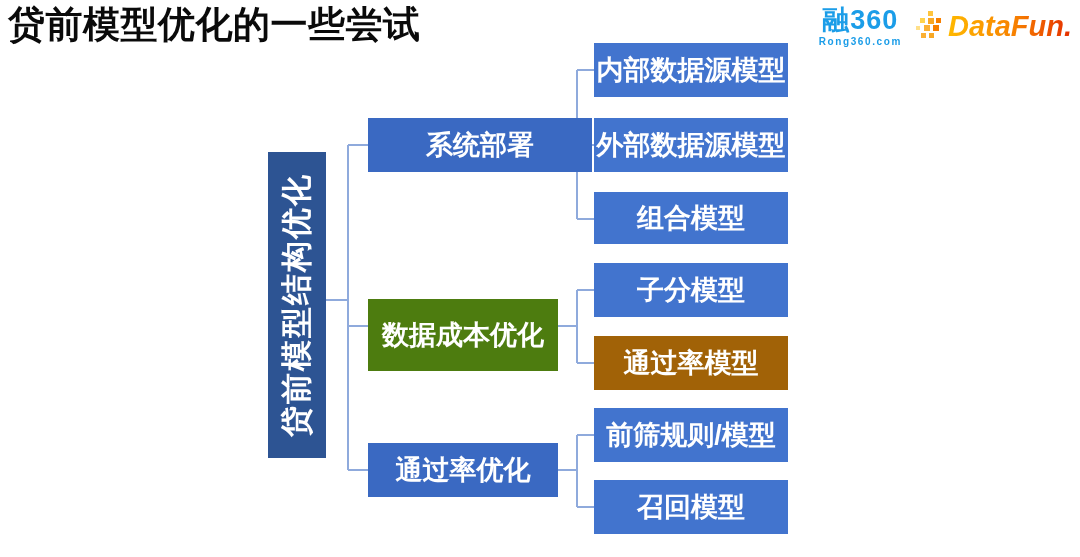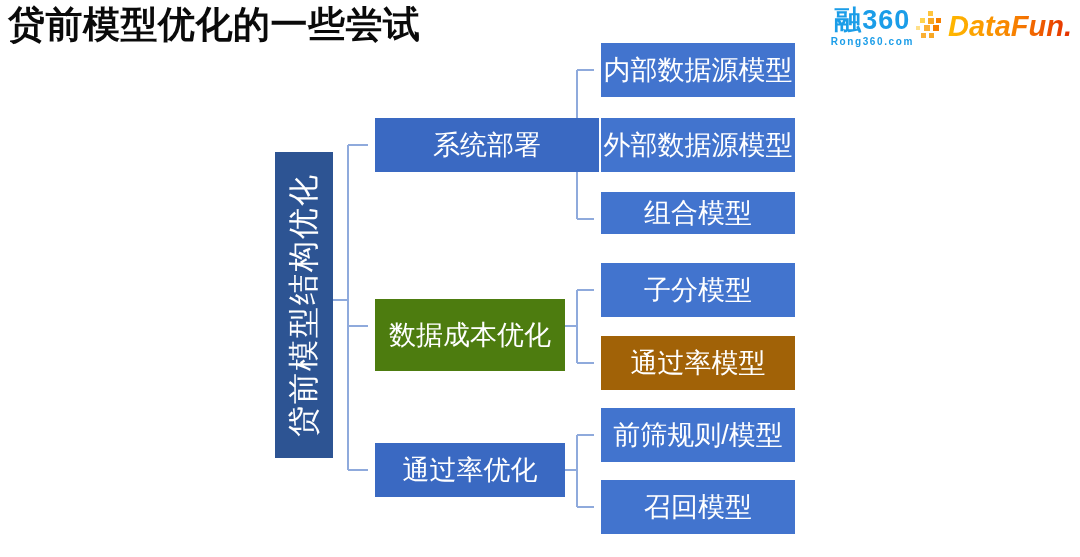--- a/index.html
+++ b/index.html
@@ -5,34 +5,34 @@
   html,body{margin:0;padding:0;background:#fff;}
   .slide{
     position:relative;width:1080px;height:557px;background:#ffffff;overflow:hidden;
     font-family:"Liberation Sans","DejaVu Sans",sans-serif;
   }
   .page-title{
     position:absolute;left:8px;top:0px;margin:0;
     font-size:37px;font-weight:600;color:#0a0a0a;letter-spacing:0.5px;white-space:nowrap;
   }
   
-  .logo-bar{position:absolute;top:7px;right:8px;display:flex;align-items:flex-start;gap:2px;}
+  .logo-bar{position:absolute;top:7px;right:8px;display:flex;align-items:flex-start;gap:14px;}
   .rong-logo{display:flex;flex-direction:column;align-items:center;line-height:1;}
   .rong-main{font-size:27px;font-weight:800;color:#1b9de8;letter-spacing:1px;white-space:nowrap;}
   .rong-sub{font-size:10px;font-weight:700;color:#1b9de8;letter-spacing:1.6px;margin-top:3px;white-space:nowrap;}
   .datafun-logo{display:flex;align-items:flex-end;gap:2px;margin-top:2px;}
   .datafun-text{
     font-size:29px;font-weight:800;font-style:italic;white-space:nowrap;letter-spacing:0;
     background:linear-gradient(90deg,#ffb900 0%,#f77f00 55%,#e42d00 100%);
     -webkit-background-clip:text;background-clip:text;color:transparent;
   }
   
   .node{
     position:absolute;display:flex;align-items:center;justify-content:center;
-    color:#ffffff;font-weight:400;text-align:center;box-sizing:border-box;margin-left:7px;
+    color:#ffffff;font-weight:700;text-align:center;box-sizing:border-box;
   }
   .node.level2,.node.level3{font-size:27px;white-space:nowrap;}
   .node.root{font-size:31px;}
   .root-label{white-space:nowrap;transform:rotate(-90deg);letter-spacing:2px;}
   .connector-svg{position:absolute;left:0;top:0;}
 </style>
 </head>
 <body>
 
 <div class="slide">
@@ -100,21 +100,21 @@
   <div class="node level2" style="left:368px;top:443px;width:190px;height:54px;background:#3a69c2;">
     <span>通过率优化</span>
   </div>
 
   <div class="node level3" style="left:594px;top:43px;width:194px;height:54px;background:#4274ce;">
     <span>内部数据源模型</span>
   </div>
   <div class="node level3" style="left:594px;top:118px;width:194px;height:54px;background:#4274ce;">
     <span>外部数据源模型</span>
   </div>
-  <div class="node level3" style="left:594px;top:192px;width:194px;height:42px;background:#4274ce;text-align:right;">
+  <div class="node level3" style="left:594px;top:192px;width:194px;height:52px;background:#4274ce;text-align:right;">
     <span>组合模型</span>
   </div>
   <div class="node level3" style="left:594px;top:263px;width:194px;height:54px;background:#4274ce;">
     <span>子分模型</span>
   </div>
   <div class="node level3" style="left:594px;top:336px;width:194px;height:54px;background:#a16207;">
     <span>通过率模型</span>
   </div>
   <div class="node level3" style="left:594px;top:408px;width:194px;height:54px;background:#4274ce;">
     <span>前筛规则/模型</span>

